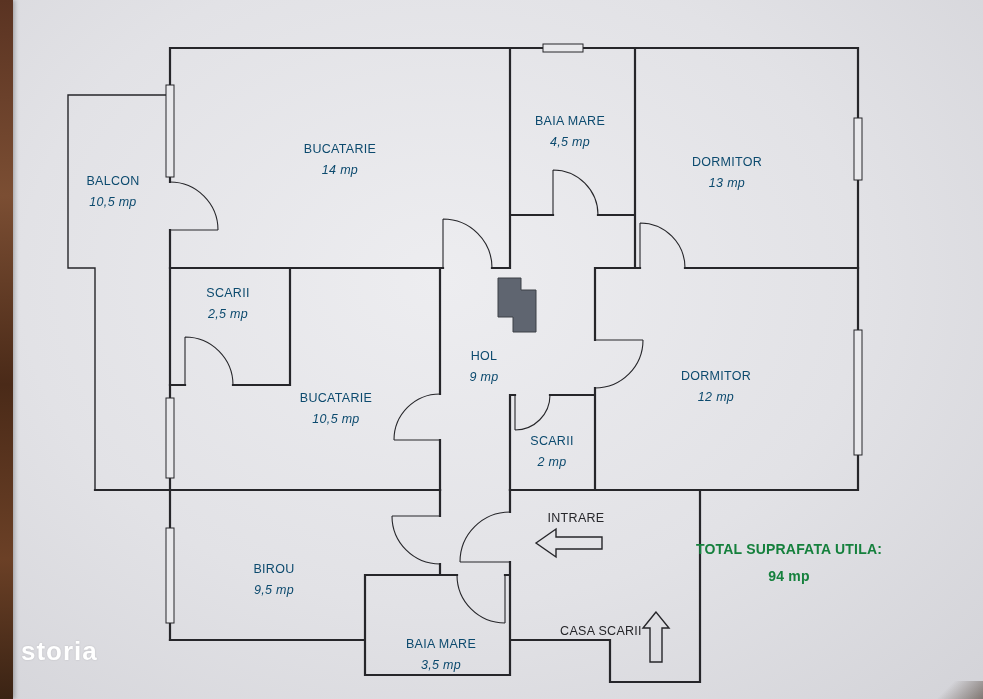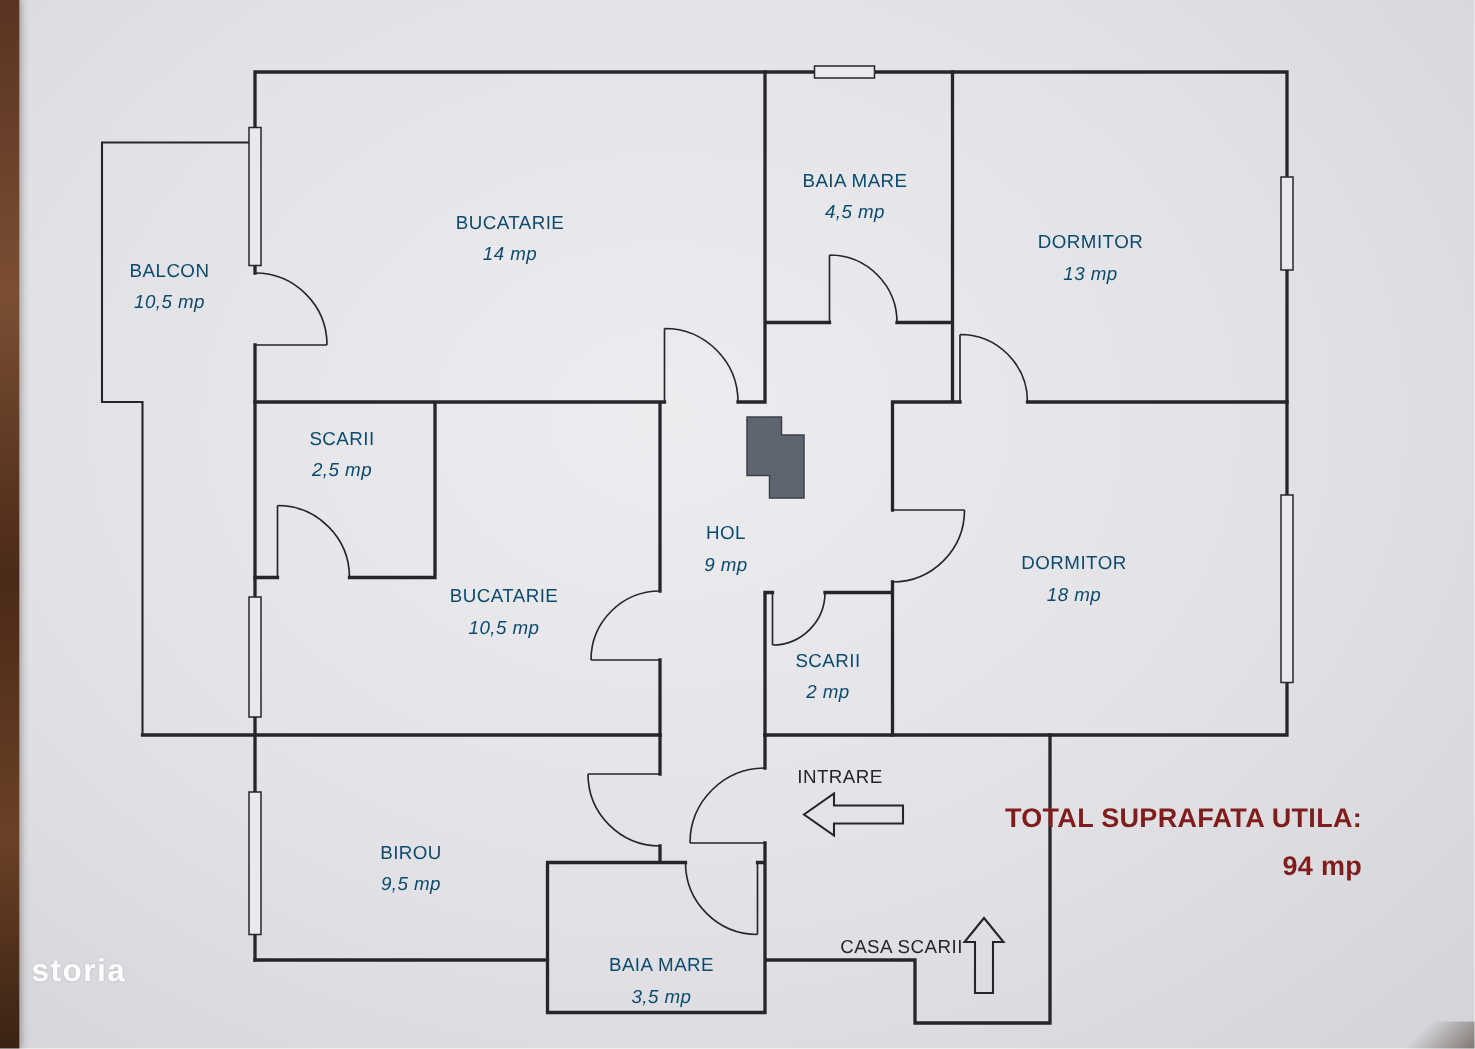--- a/index.html
+++ b/index.html
@@ -28,26 +28,26 @@
     text-align:center;color:#0c4a6e;font-size:12.5px;letter-spacing:.3px;white-space:nowrap;
   }
   .room-name{display:block;}
   .room-area{display:block;margin-top:7px;font-style:italic;}
   .plain-label{
     position:absolute;transform:translate(-50%,-50%);
     color:#26262a;font-size:12.5px;letter-spacing:.3px;white-space:nowrap;
   }
   .total-label{
     position:absolute;transform:translate(-50%,-50%);
-    text-align:right;color:#7f1d1d;font-size:18px;font-weight:bold;letter-spacing:.2px;white-space:nowrap;
+    text-align:center;color:#15803d;font-size:14px;font-weight:bold;letter-spacing:.2px;white-space:nowrap;
   }
   .total-value{display:block;margin-top:11px;}
   .watermark{
     position:absolute;left:21px;top:636px;
-    color:#ffffff;font-size:21px;font-weight:bold;letter-spacing:1px;
+    color:#ffffff;font-size:26px;font-weight:bold;letter-spacing:1px;
     text-shadow:0 0 2px rgba(0,0,0,.15);
   }
 </style>
 </head>
 <body>
 
 <div class="wood-edge"></div>
 <div class="corner-shadow"></div>
 
 <svg width="983" height="699" viewBox="0 0 983 699">
@@ -133,36 +133,36 @@
 <div class="room-label" style="left:336px;top:408px">
   <span class="room-name">BUCATARIE</span>
   <span class="room-area">10,5 mp</span>
 </div>
 <div class="room-label" style="left:484px;top:366px">
   <span class="room-name">HOL</span>
   <span class="room-area">9 mp</span>
 </div>
 <div class="room-label" style="left:716px;top:386px">
   <span class="room-name">DORMITOR</span>
-  <span class="room-area">18 mp</span>
+  <span class="room-area">12 mp</span>
 </div>
 <div class="room-label" style="left:552px;top:451px">
   <span class="room-name">SCARII</span>
   <span class="room-area">2 mp</span>
 </div>
 <div class="room-label" style="left:274px;top:579px">
   <span class="room-name">BIROU</span>
   <span class="room-area">9,5 mp</span>
 </div>
 <div class="room-label" style="left:441px;top:654px">
   <span class="room-name">BAIA MARE</span>
   <span class="room-area">3,5 mp</span>
 </div>
 
-<div class="plain-label" style="left:560px;top:518px">INTRARE</div>
+<div class="plain-label" style="left:576px;top:518px">INTRARE</div>
 <div class="plain-label" style="left:601px;top:631px">CASA SCARII</div>
 
 <div class="total-label" style="left:789px;top:562px">
   <span class="total-title">TOTAL SUPRAFATA UTILA:</span>
   <span class="total-value">94 mp</span>
 </div>
 
 <div class="watermark">storia</div>
 
 </body></html>

